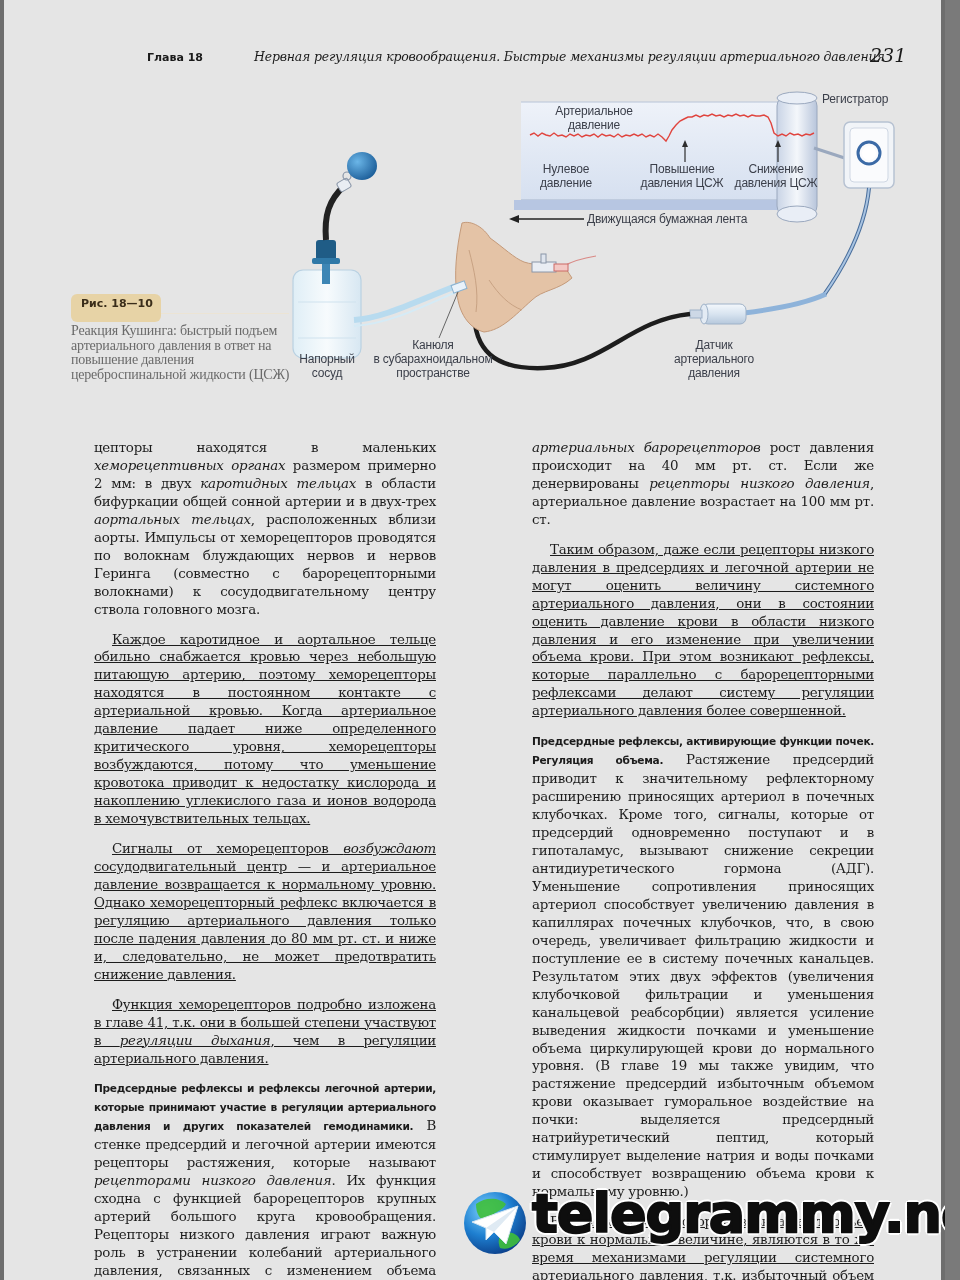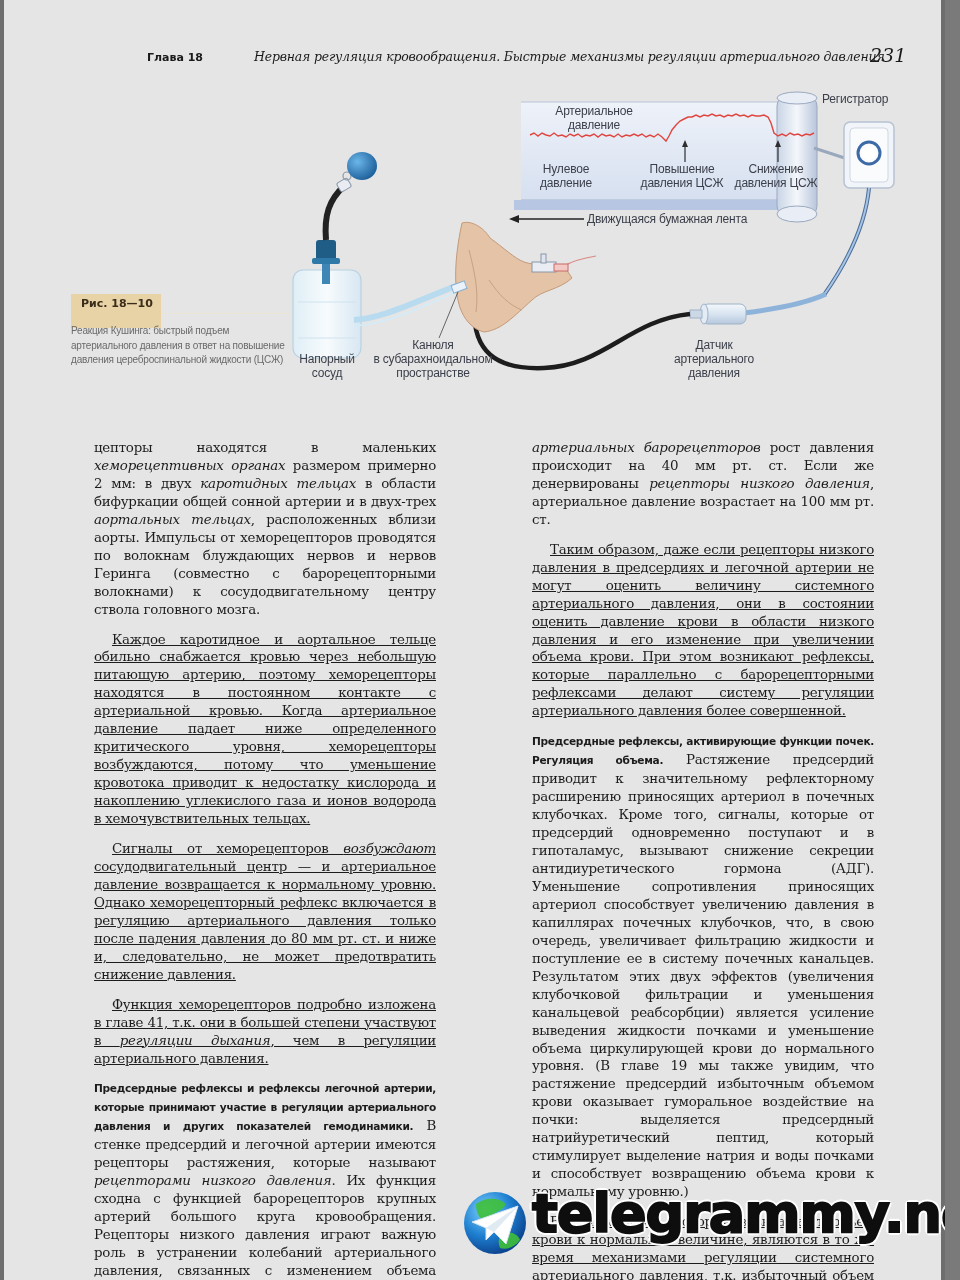--- a/index.html
+++ b/index.html
@@ -18,28 +18,28 @@
     font-family:"DejaVu Serif", serif; font-style:italic; font-size:12.5px; color:#1a1a1a;
     letter-spacing:-0.2px;
     margin-left:40px;
   }
   .page-number {
     position:absolute; left:866px; top:44px;
     font-family:"DejaVu Serif", serif; font-style:italic; font-size:19px; color:#1a1a1a;
   }
   .figure { position:absolute; left:40px; top:80px; width:880px; height:330px; }
   .fig-label {
-    position:absolute; left:27px; top:214px; width:90px; height:34px;
+    position:absolute; left:27px; top:214px; width:90px; height:28px;
     background:#e7d3a6; font-family:"DejaVu Sans", sans-serif; font-weight:bold;
-    font-size:11px; color:#3a2d1a; padding:3px 0 0 10px;
+    font-size:11px; color:#3a2d1a; padding:3px 0 0 10px;border-radius:6px;
   }
   .fig-label-line { position:absolute; left:117px; top:233px; width:128px; height:1px; background:#ece4d4; }
   .fig-caption {
     position:absolute; left:27px; top:244px; width:220px;
-    font-family:Liberation Sans, sans-serif; font-size:10px; line-height:14.5px; color:#6a6a6a;
+    font-family:Liberation Serif, serif; font-size:14px; line-height:14.5px; color:#6a6a6a;
     letter-spacing:-0.2px;
   }
   .fig-text {
     position:absolute; font-family:"Liberation Sans", sans-serif; font-size:12px; line-height:14px;
     color:#3b3f4a; text-align:center; letter-spacing:-0.2px;
   }
   .col {
     position:absolute; top:427px; width:366px;
     font-family:"DejaVu Serif", serif; font-size:13.4px; line-height:17.95px; color:#1c1c1c;
     text-align:justify; hyphens:manual; letter-spacing:-0.25px;

